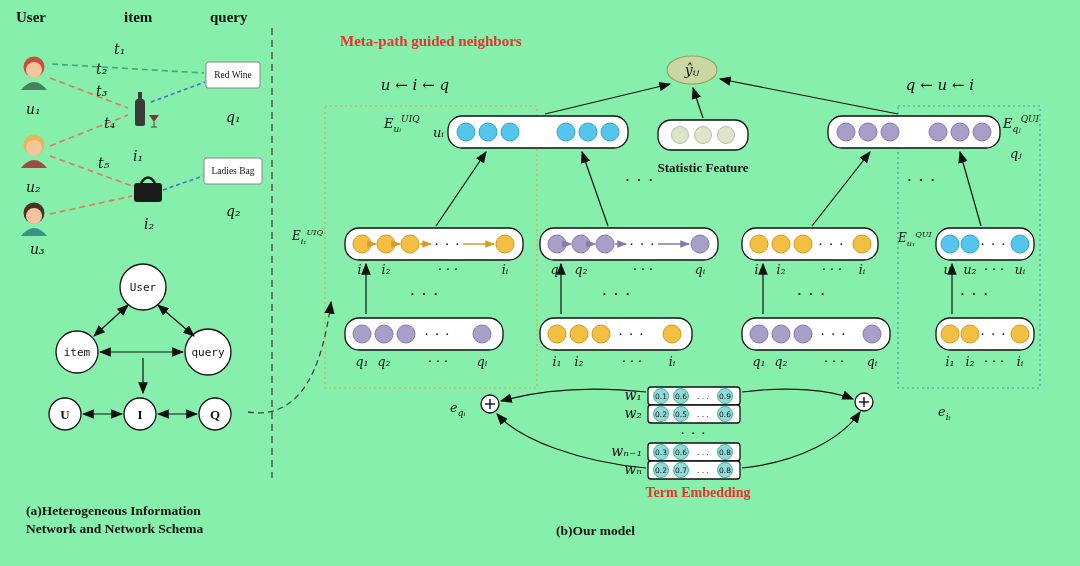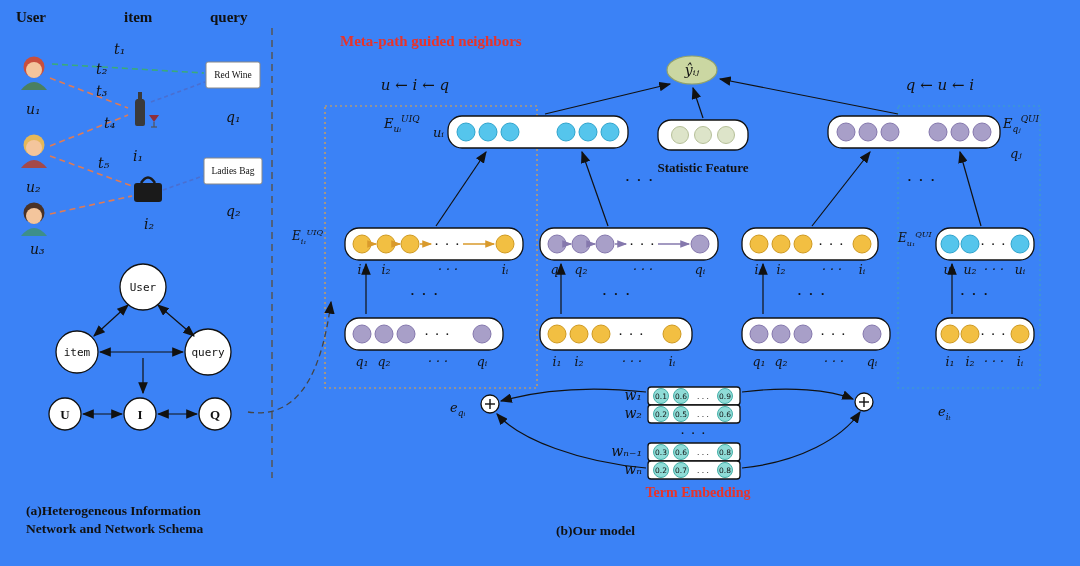--- a/index.html
+++ b/index.html
@@ -1,16 +1,16 @@
 <!DOCTYPE html>
 <html><head>
 <meta charset="utf-8">
 <style>
   html,body{margin:0;padding:0;background:#fff;}
-  .stage{width:1080px;height:566px;position:relative;background:#3b82f6;overflow:hidden;}
+  .stage{width:1080px;height:566px;position:relative;background:#86efac;overflow:hidden;}
   svg{display:block;}
   text{font-family:"Liberation Serif","DejaVu Serif",serif;fill:#111;}
   .hdr{font-weight:bold;font-size:15px;}
   .math{font-style:italic;font-size:14px;font-family:"DejaVu Serif","DejaVu Sans",serif;}
   .seq{font-style:italic;font-size:12.5px;text-anchor:middle;font-family:"DejaVu Serif","DejaVu Sans",serif;}
   .elabel{font-style:italic;font-size:13px;font-family:"DejaVu Serif","DejaVu Sans",serif;}
   .s9{font-size:9px;}
   .s8{font-size:8px;}
   .red{fill:#e8332a;font-weight:bold;font-size:15px;}
   .cap{font-weight:bold;font-size:13.5px;}

